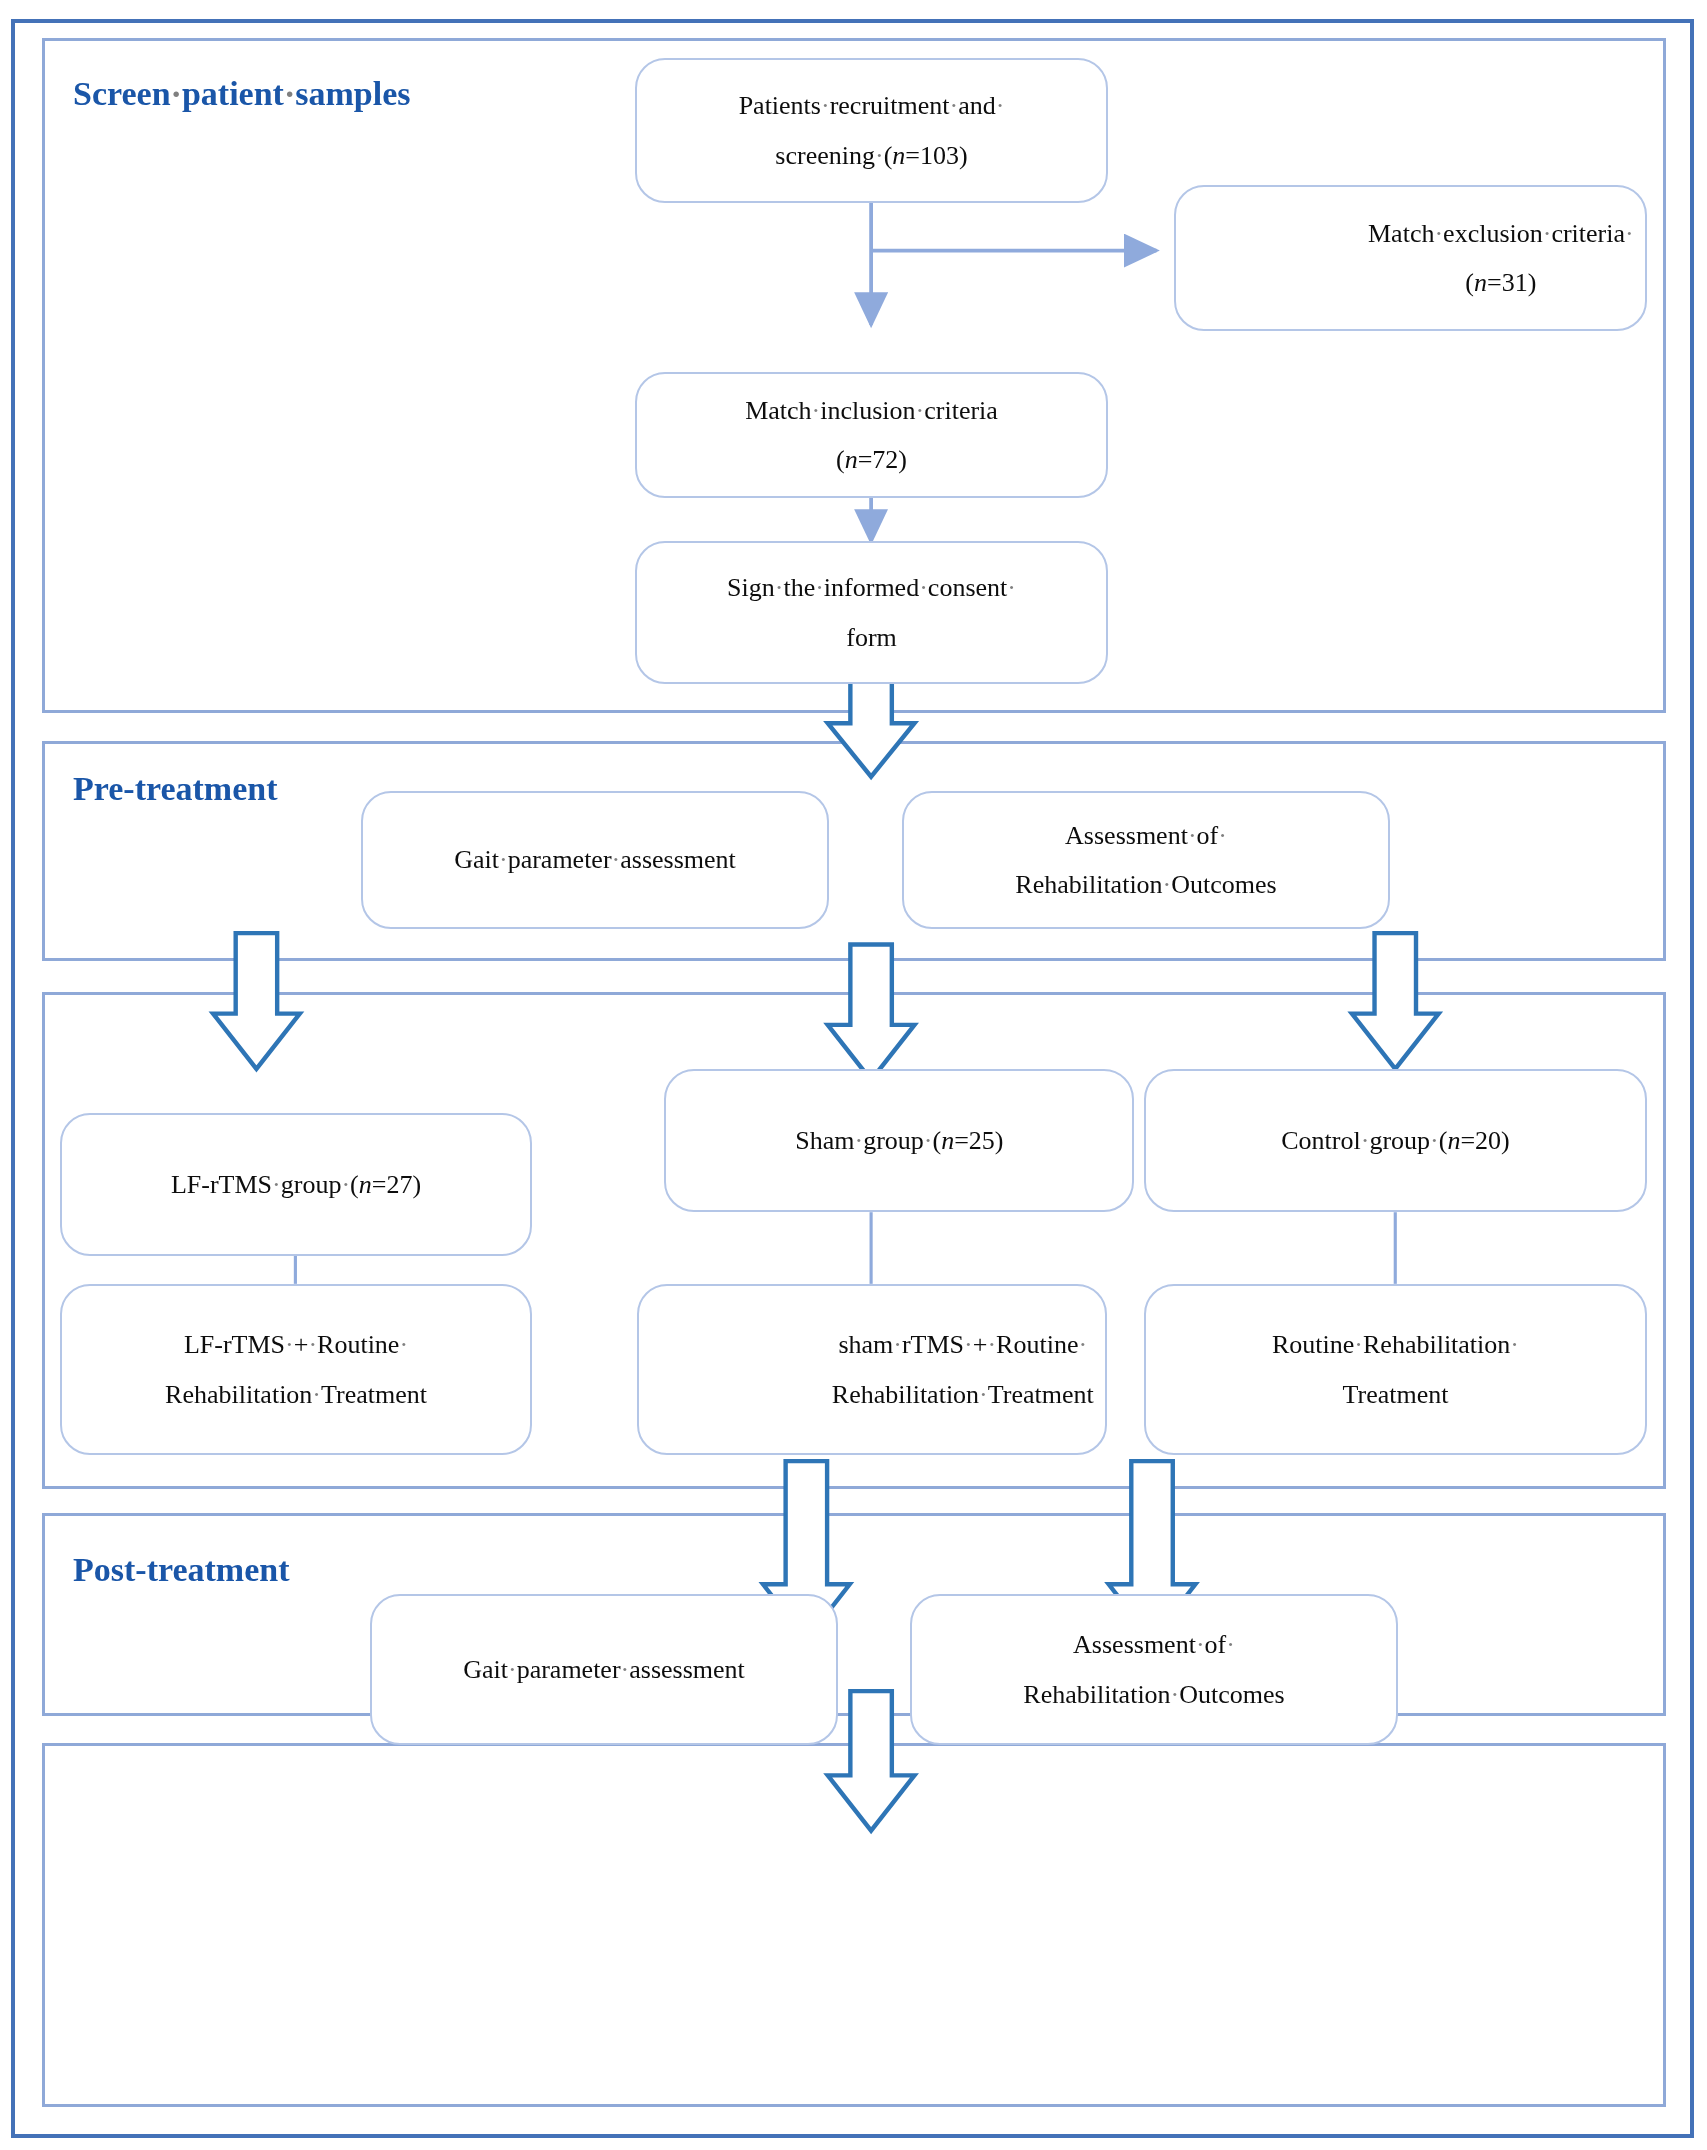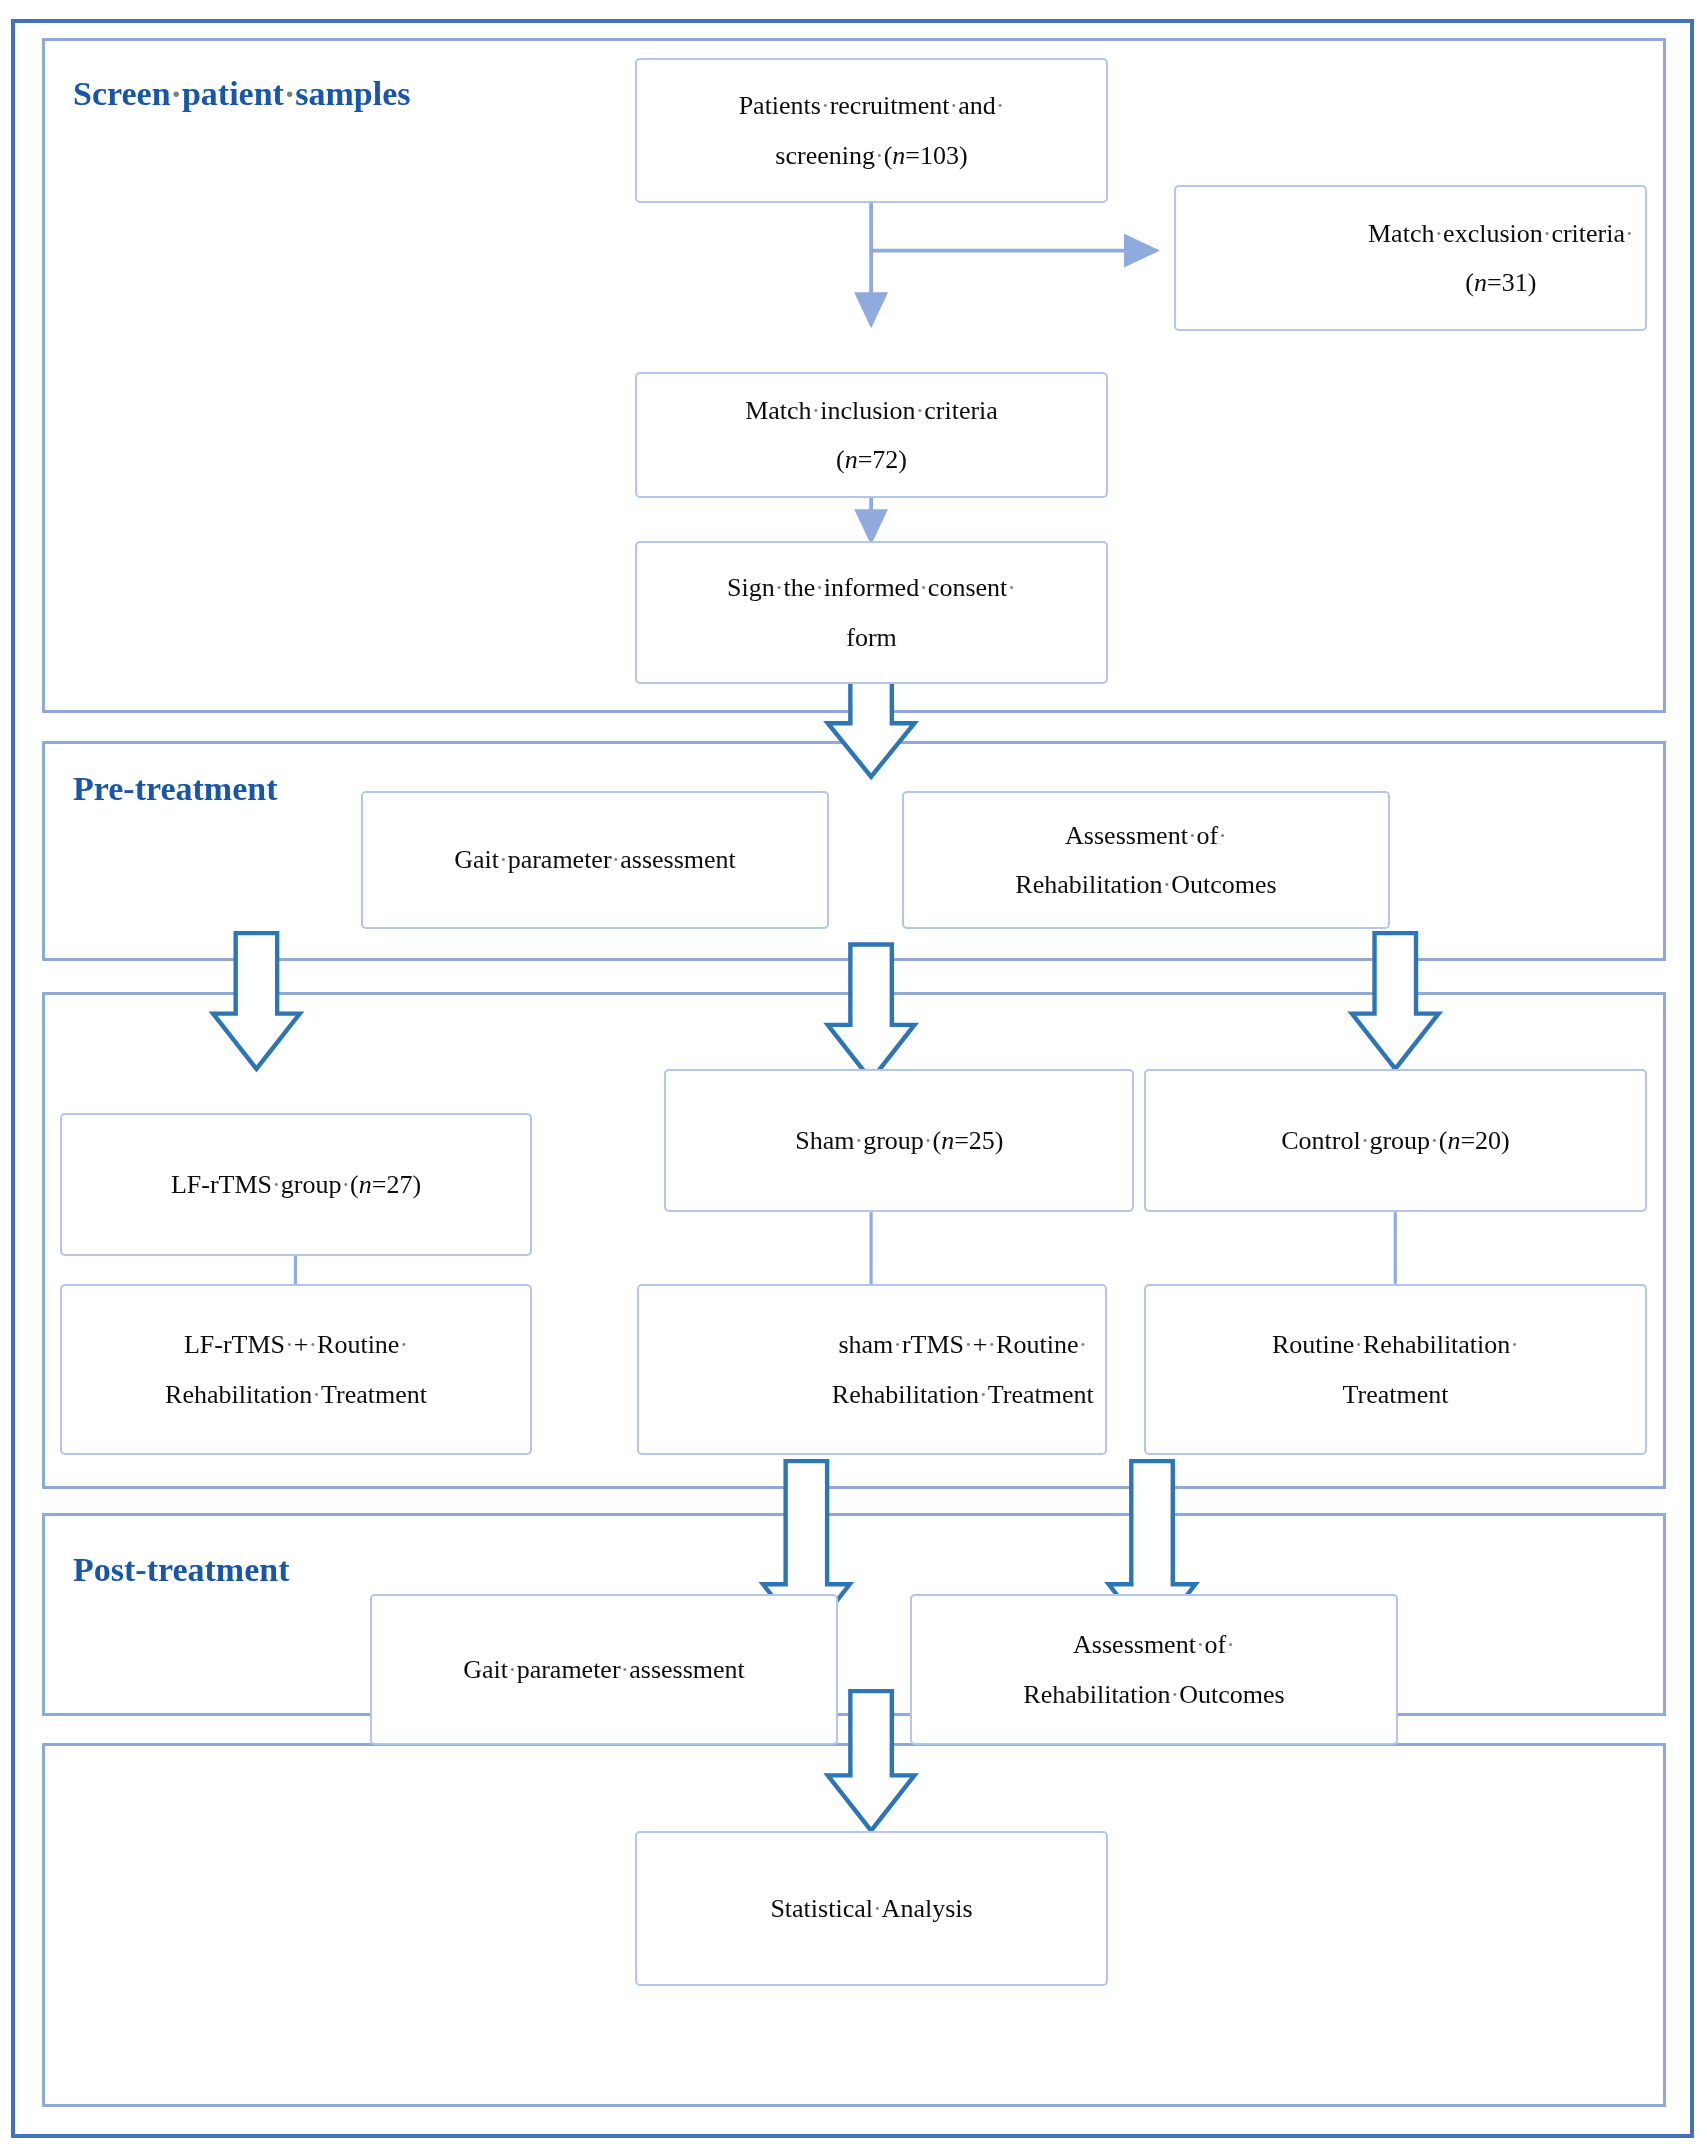--- a/index.html
+++ b/index.html
@@ -23,21 +23,21 @@
   
   .sec-title{
     position:absolute;color:#1a56a8;font-weight:bold;
     font-family:"Liberation Serif","DejaVu Serif",serif;
     font-size:34px;letter-spacing:0px;white-space:nowrap;line-height:1;
   }
 
   
   .node{
     position:absolute;box-sizing:border-box;
-    border:2.5px solid #b4c6e7;border-radius:5px;background:#fff;
+    border:2.5px solid #b4c6e7;border-radius:30px;background:#fff;
     display:flex;align-items:center;justify-content:center;text-align:center;
     color:#0d0d0d;font-size:26px;line-height:1.9;padding:3.8px 11.3px;
   }
   .node .ln{display:block;}
   .node i{font-style:italic;}
 
   
   .dot{color:#808080;font-style:normal;}
 
   
@@ -175,20 +175,15 @@
     </span>
   </div>
 
   <div class="node" style="left:910px;top:1594px;width:488px;height:151px;">
     <span>
       <span class="ln">Assessment<span class="dot">·</span>of<span class="dot">·</span></span>
       <span class="ln">Rehabilitation<span class="dot">·</span>Outcomes</span>
     </span>
   </div>
 
-  <div class="node" style="left:635px;top:1831px;width:473px;height:155px;">
-    <span>
-      <span class="ln">Statistical<span class="dot">·</span>Analysis</span>
-    </span>
-  </div>
 
 </div>
 
 
 </body></html>

